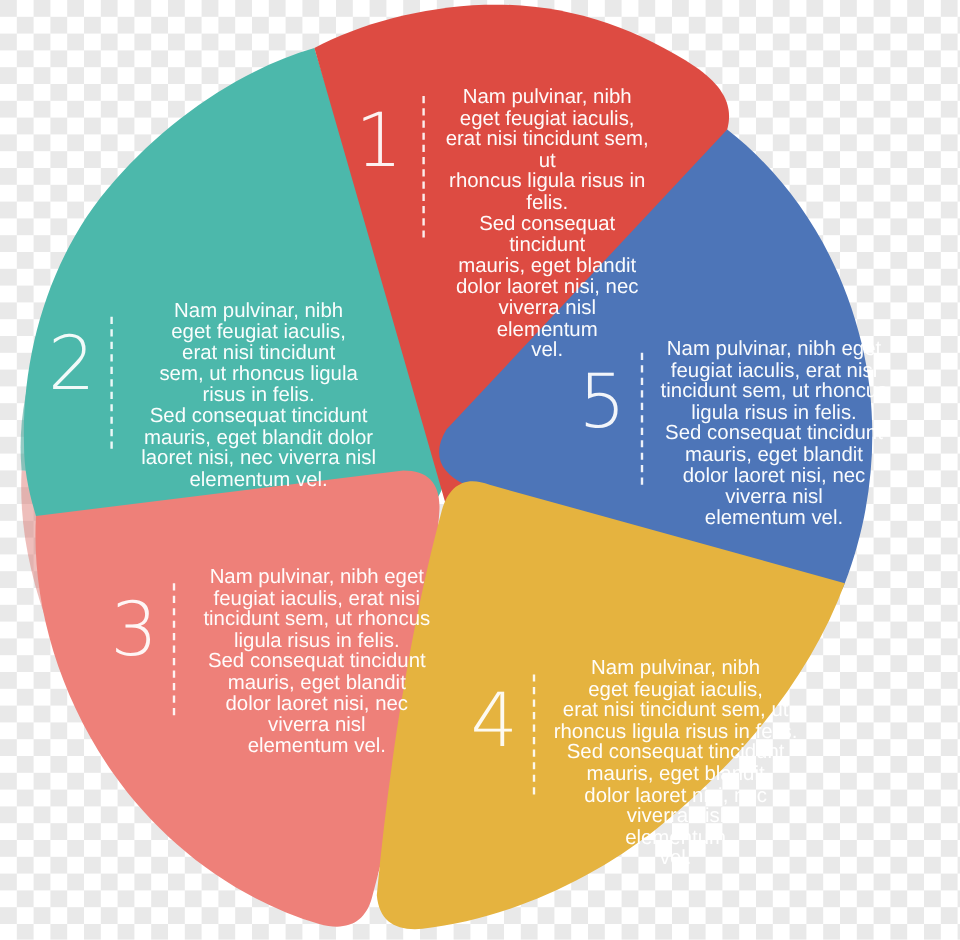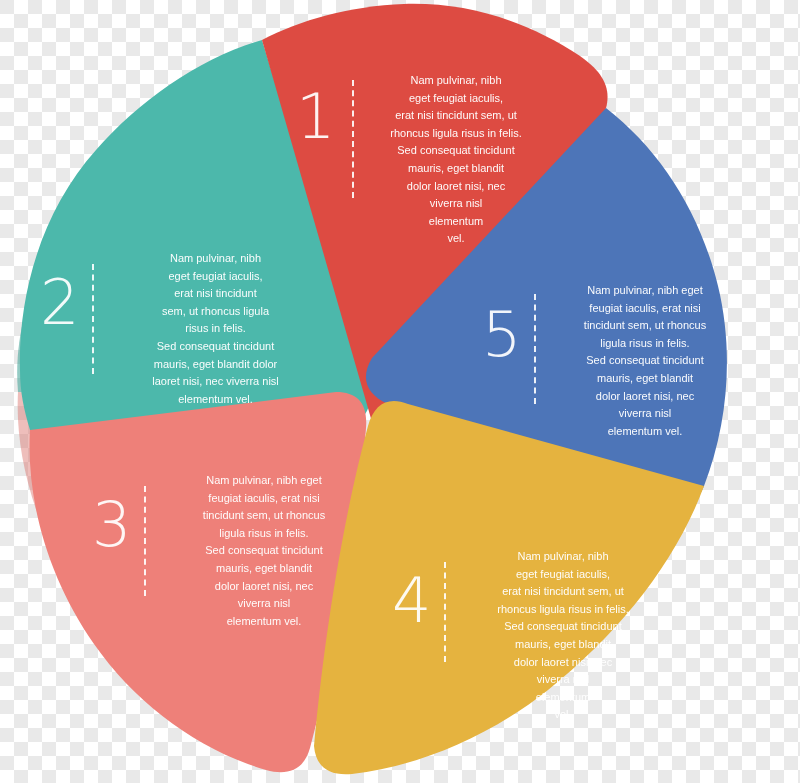--- a/index.html
+++ b/index.html
@@ -18,21 +18,21 @@
   .block{position:absolute;color:#ffffff;}
   .num{
     font-family:"DejaVu Sans", sans-serif;
     font-weight:300;
     font-size:62px;
     line-height:62px;
     letter-spacing:1px;
     color:rgba(255,255,255,.93);
   }
   .body-txt{
-    font-size:11px;
+    font-size:17px;
     line-height:17.6px;
     color:rgba(255,255,255,.97);
     white-space:pre-line;
   }
   .dash{
     position:absolute;
     border-left:2px dashed rgba(255,255,255,.9);
   }
 
   

